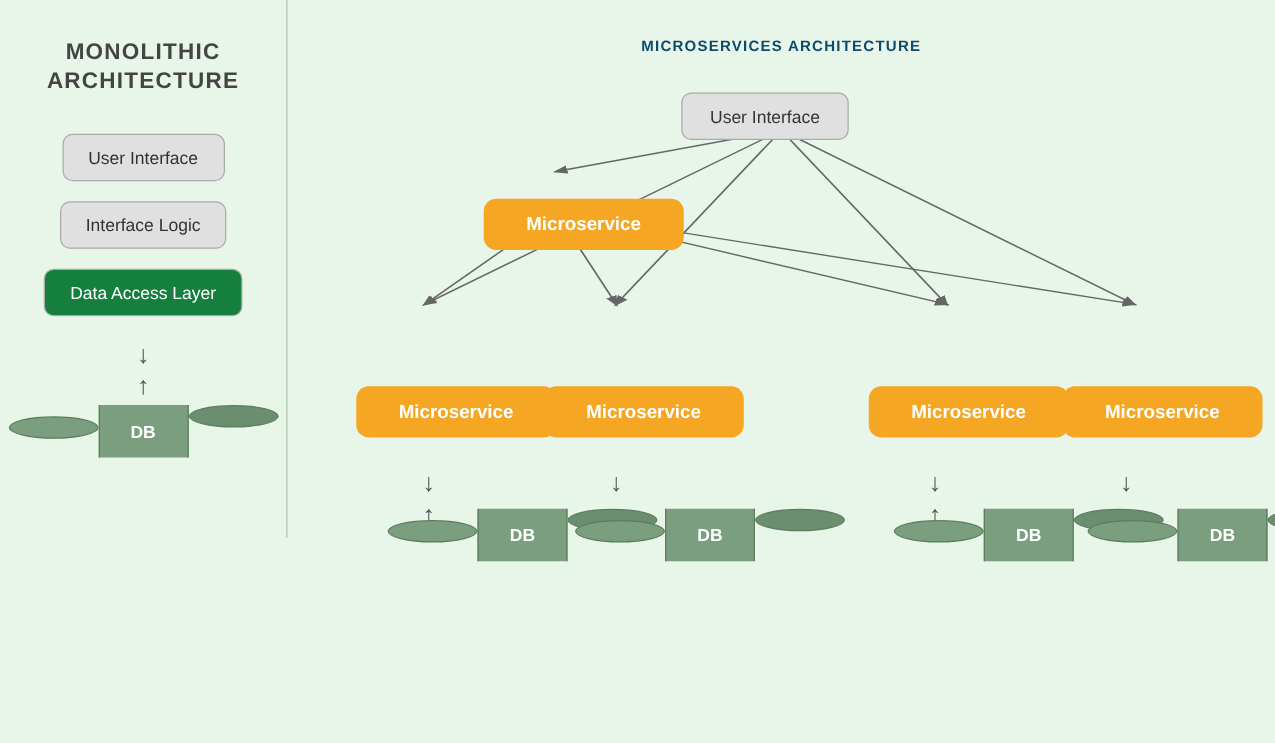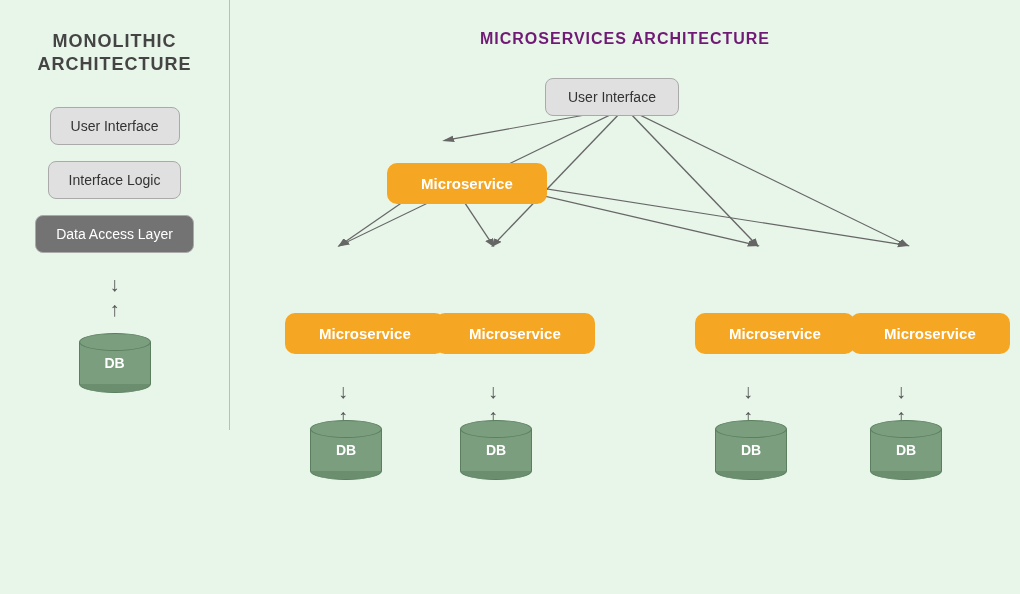--- a/index.html
+++ b/index.html
@@ -43,36 +43,36 @@
       border: 1.5px solid #aaa;
       border-radius: 8px;
       padding: 10px 20px;
       font-size: 14px;
       color: #333;
       text-align: center;
       margin-bottom: 16px;
       min-width: 130px;
     }
     .mono-box.dark {
-      background: #737373;
+      background: #15803d;
       color: #fff;
     }
     .arrow-updown {
       font-size: 20px;
       color: #555;
       margin: 4px 0 8px 0;
       display: flex;
       flex-direction: column;
       align-items: center;
       gap: 2px;
     }
     
     .db-cylinder {
       display: flex;
-      flex-direction: column;
+      flex-direction: row;
       align-items: flex-start;
       margin-top: 4px;
     }
     .db-top {
       width: 72px;
       height: 18px;
       background: #7a9e7e;
       border-radius: 50%;
       border: 1.5px solid #5a7e5e;
       position: relative;
@@ -116,23 +116,23 @@
     .right-panel {
       flex: 1;
       height: 100%;
       display: flex;
       flex-direction: column;
       align-items: center;
       padding-top: 30px;
       position: relative;
     }
     .micro-title {
-      font-size: 16px;
+      font-size: 12px;
       font-weight: bold;
-      color: #701a75;
+      color: #0c4a6e;
       letter-spacing: 1px;
       text-transform: uppercase;
       margin-bottom: 20px;
     }
     
     .ms-box {
       background: #f5a623;
       border-radius: 10px;
       padding: 12px 34px;
       font-size: 15px;

